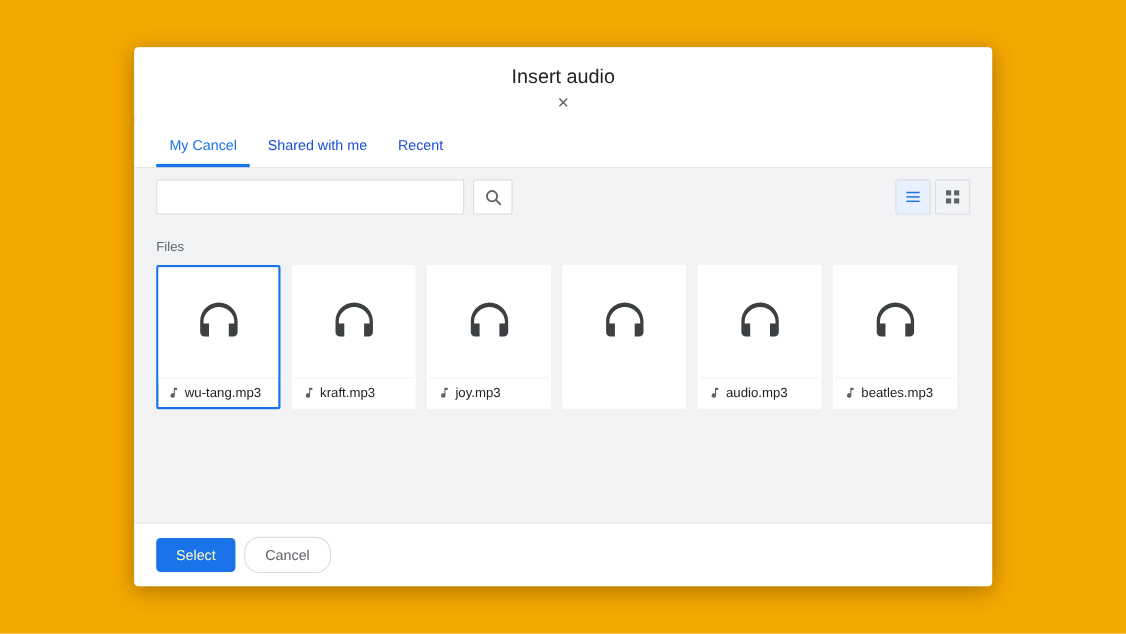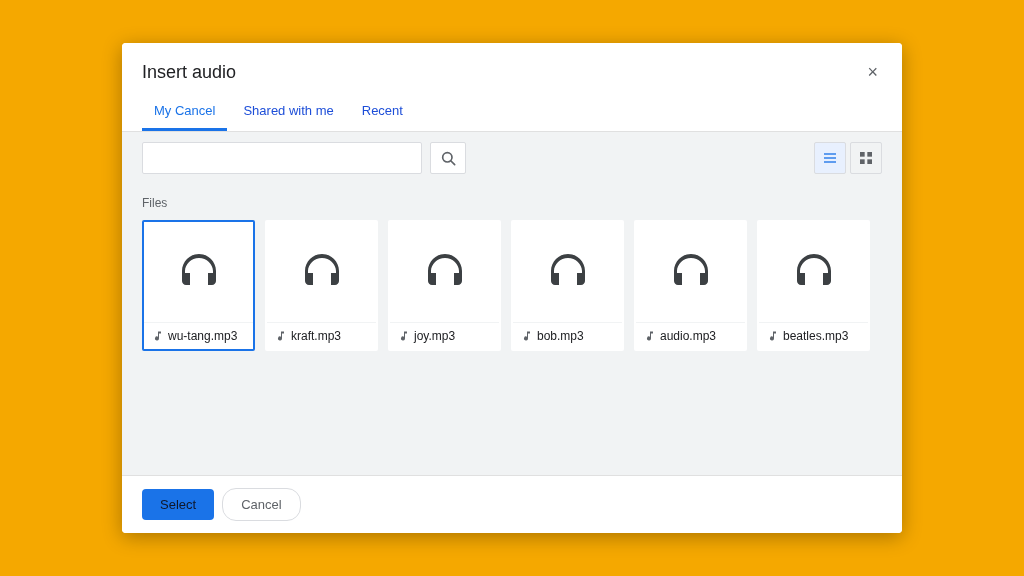--- a/index.html
+++ b/index.html
@@ -21,20 +21,21 @@
       display: flex;
       flex-direction: column;
       overflow: hidden;
     }
     .dialog-header {
       display: flex;
       align-items: center;
       justify-content: space-between;
       padding: 16px 20px 0 20px;
       background: #fff;
+      flex-direction: column;
     }
     .dialog-title {
       font-size: 18px;
       font-weight: 400;
       color: #202124;
     }
     .close-btn {
       background: none;
       border: none;
       cursor: pointer;
@@ -167,21 +168,21 @@
     .dialog-footer {
       display: flex;
       align-items: center;
       padding: 12px 20px;
       background: #fff;
       gap: 8px;
       border-top: 1px solid #e0e0e0;
     }
     .btn-select {
       background: #1a73e8;
-      color: #0f172a;
+      color: #fef9c3;
       border: none;
       border-radius: 4px;
       padding: 8px 18px;
       font-size: 13px;
       cursor: pointer;
       font-weight: 500;
     }
     .btn-cancel {
       background: #fff;
       color: #5f6368;
@@ -287,26 +288,20 @@
         </svg>
         <span>joy.mp3</span>
       </div>
     </div>
         <div class="file-card">
       <div class="file-thumb">
         <svg width="52" height="52" viewBox="0 0 52 52" fill="none">
           <path d="M26 8C16.6 8 9 15.6 9 25v10c0 2.2 1.8 4 4 4h4V27h-5v-2C12 18.3 18.3 12 26 12s14 6.3 14 13v2h-5v12h4c2.2 0 4-1.8 4-4V25c0-9.4-7.6-17-17-17z" fill="#3c4043"></path>
         </svg>
       </div>
-      <div class="file-label">
-        <svg width="12" height="12" viewBox="0 0 24 24" fill="#5f6368">
-          <path d="M12 3v10.55A4 4 0 1 0 14 17V7h4V3h-6z"></path>
-        </svg>
-        <span>bob.mp3</span>
-      </div>
     </div>
         <div class="file-card">
       <div class="file-thumb">
         <svg width="52" height="52" viewBox="0 0 52 52" fill="none">
           <path d="M26 8C16.6 8 9 15.6 9 25v10c0 2.2 1.8 4 4 4h4V27h-5v-2C12 18.3 18.3 12 26 12s14 6.3 14 13v2h-5v12h4c2.2 0 4-1.8 4-4V25c0-9.4-7.6-17-17-17z" fill="#3c4043"></path>
         </svg>
       </div>
       <div class="file-label">
         <svg width="12" height="12" viewBox="0 0 24 24" fill="#5f6368">
           <path d="M12 3v10.55A4 4 0 1 0 14 17V7h4V3h-6z"></path>

